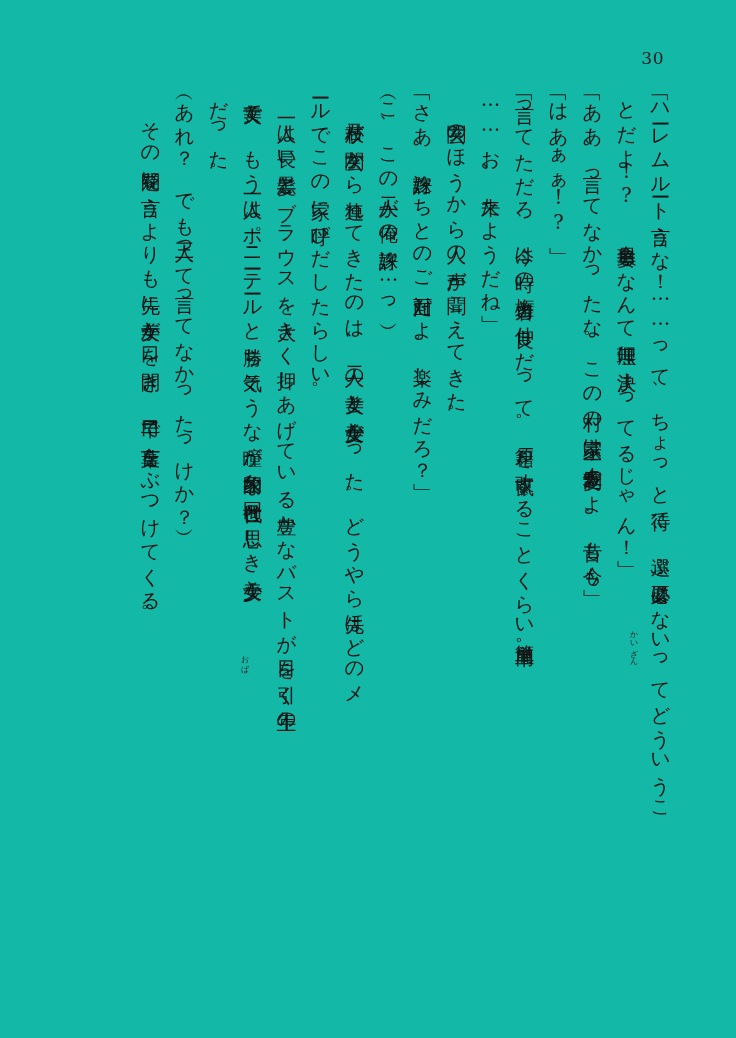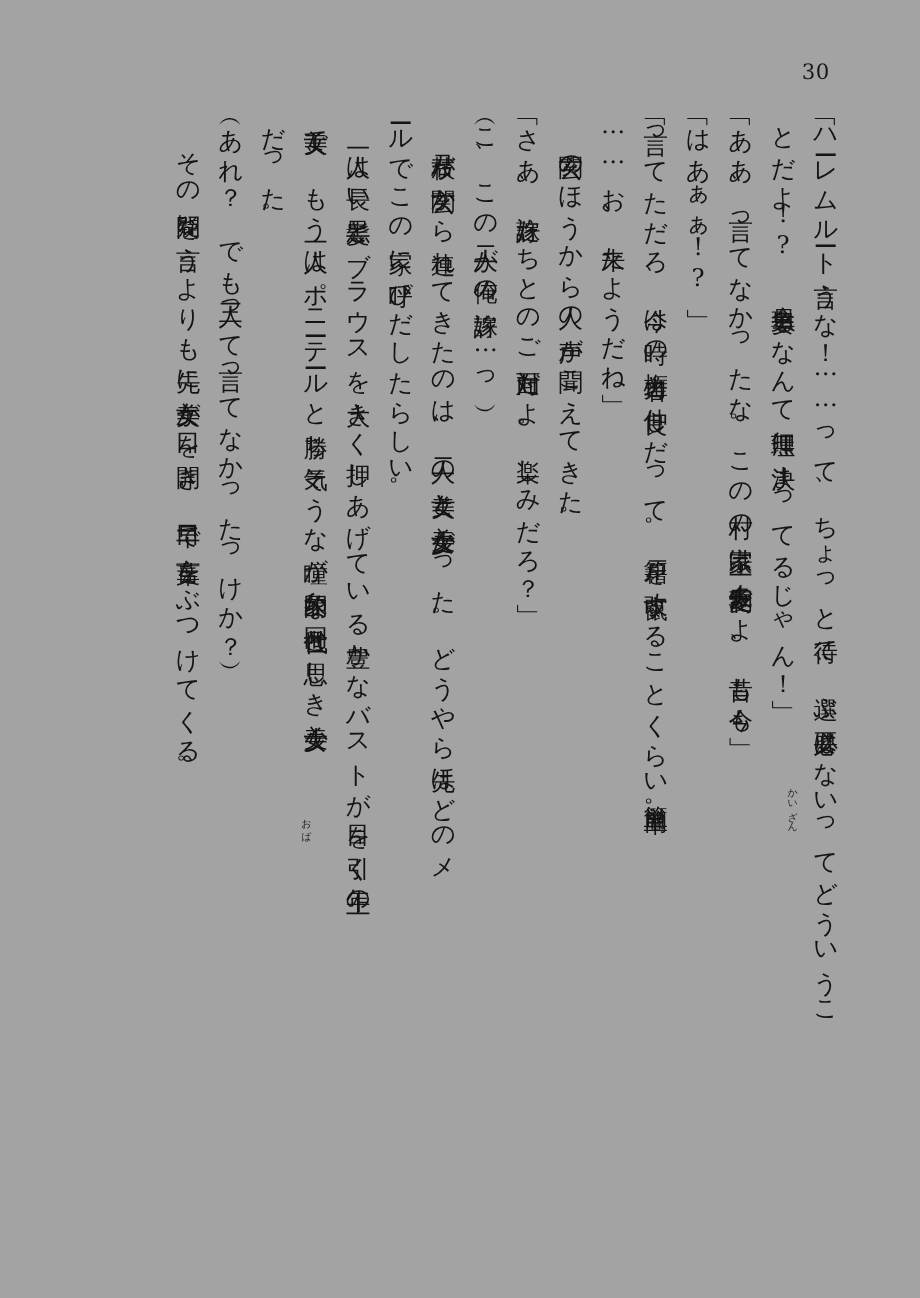--- a/index.html
+++ b/index.html
@@ -11,21 +11,21 @@
     width: 736px;
     height: 1038px;
     overflow: hidden;
     font-family: "DejaVu Serif", "Liberation Serif", serif;
     color: #111111;
   }
   .page {
     position: relative;
     width: 736px;
     height: 1038px;
-    background: #a3a3a3;
+    background: #14b8a6;
     box-sizing: border-box;
   }
   .page-number {
     position: absolute;
     top: 48px;
     right: 72px;
     font-size: 17px;
     color: #1a1a1a;
     letter-spacing: 0.5px;
     font-family: "DejaVu Serif", "Liberation Serif", serif;

